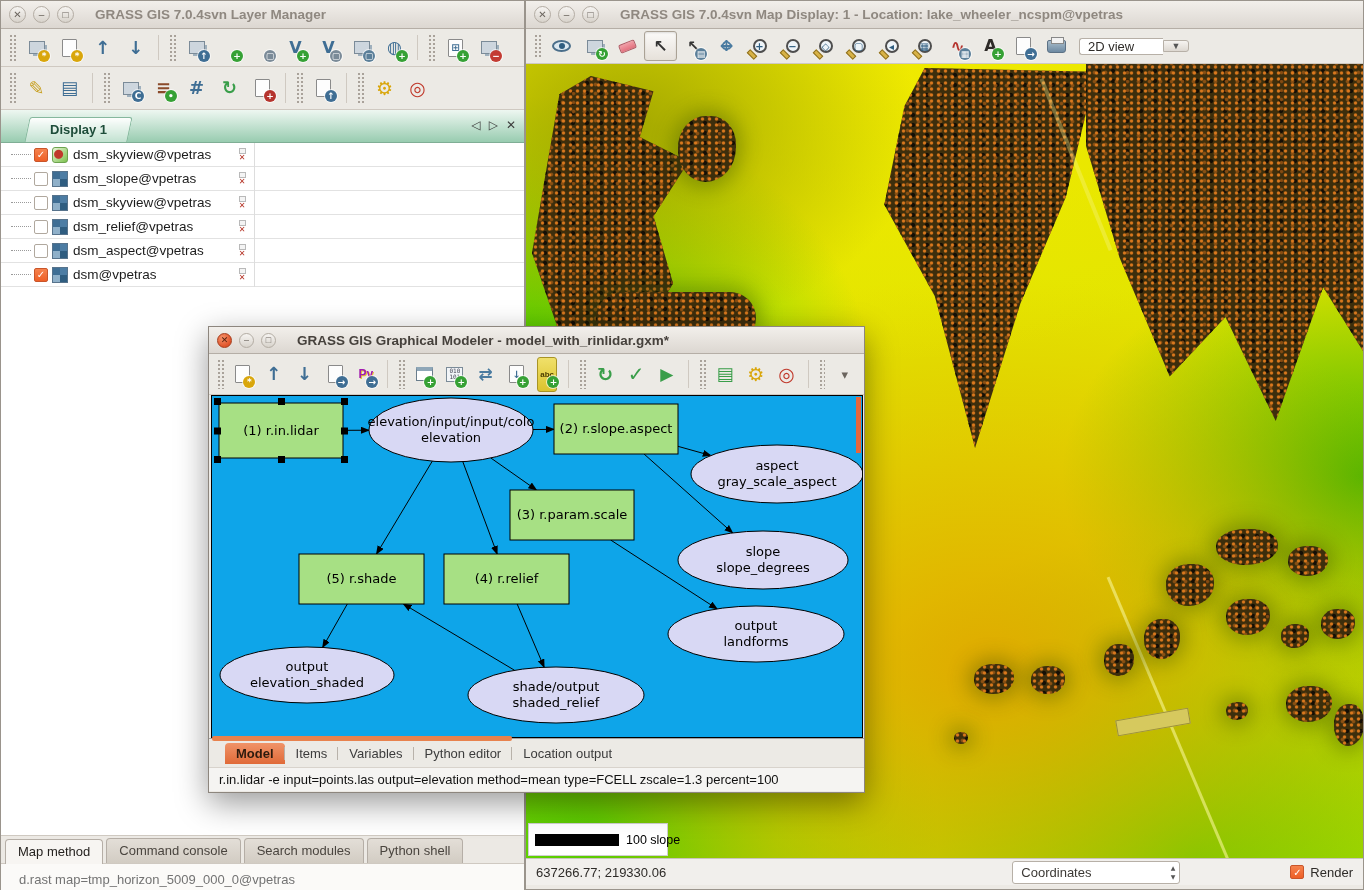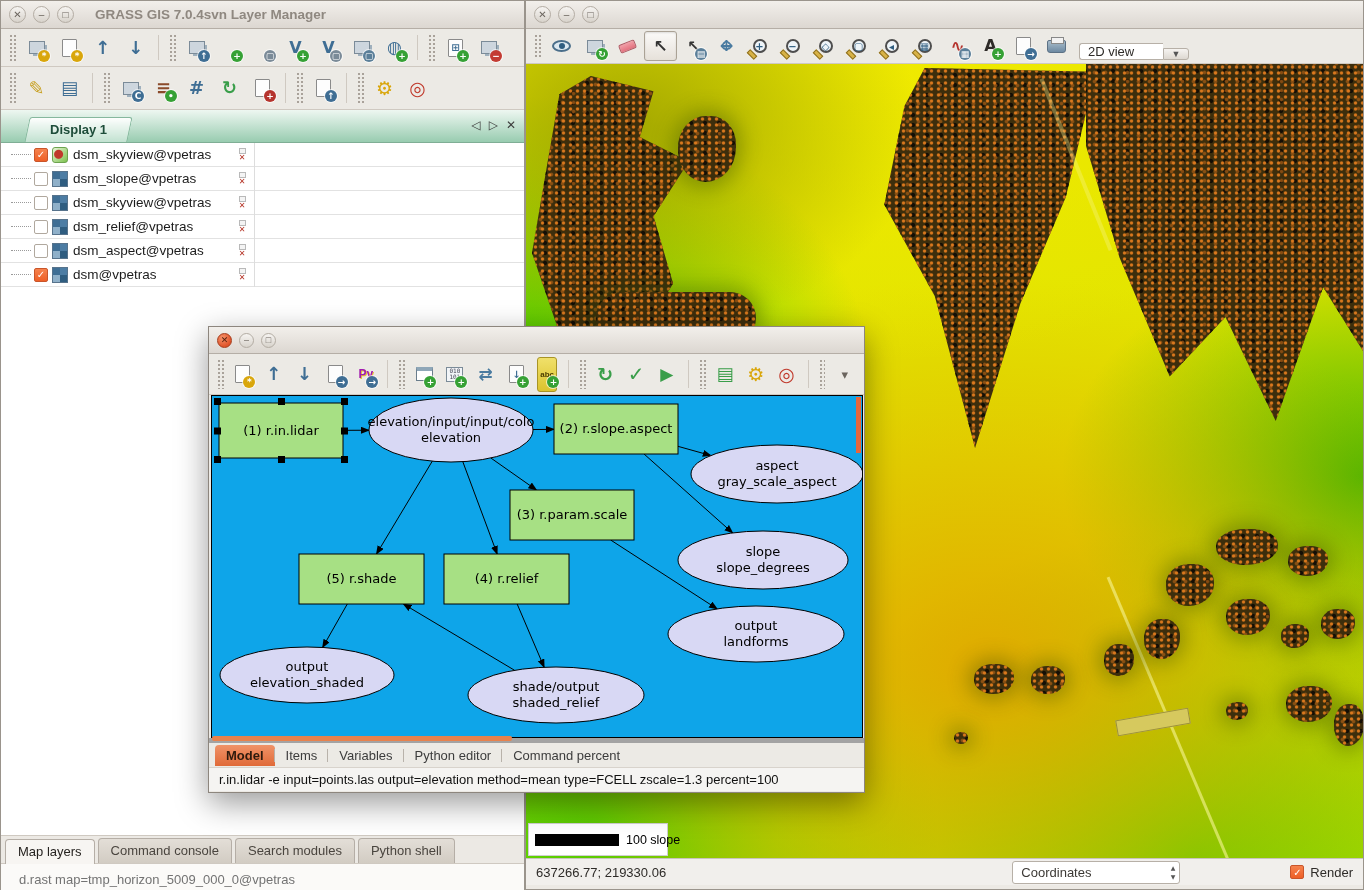--- a/index.html
+++ b/index.html
@@ -132,57 +132,58 @@
   #md-status { height:27px; background:#f1efec; border-top:1px solid #c9c4bd; display:flex;
                align-items:center; padding:0 10px; }
   #md-coords { color:#2e2b28; }
   #md-mode { margin-left:auto; margin-right:110px; width:168px; height:23px; background:#fff;
              border:1px solid #b7b0a7; border-radius:3px; display:flex; align-items:center;
              padding-left:8px; color:#3c3935; position:relative; }
   #md-mode .spin { position:absolute; right:4px; top:1px; display:flex; flex-direction:column;
                    font-size:6px; line-height:9px; color:#555; font-family:"DejaVu Sans",sans-serif; }
   #md-render { display:flex; align-items:center; gap:6px; }
   #md-render .cb { margin:0; }
-  .combo { display:flex; align-items:flex-end; height:27px; margin-left:6px; }
+  .combo { display:flex; align-items:center; height:27px; margin-left:6px; }
   .combo .val { width:84px; background:#fff; border:1px solid #b7b0a7; border-right:none;
                 border-radius:3px 0 0 3px; display:flex; align-items:center; padding-left:8px; }
   .combo .dd { width:26px; background:linear-gradient(#f6f4f1,#ddd8d1); border:1px solid #b7b0a7;
                border-radius:0 3px 3px 0; display:flex; align-items:center; justify-content:center;
                font-size:9px; color:#555; }
 
   
   #gm { left:208px; top:326px; width:657px; height:467px; border-color:#8d867e;
         box-shadow:0 10px 30px rgba(0,0,0,.4); }
   #gm .titlebar { height:27px; }
   #gm .wbtn { width:15px; height:15px; font-size:9px; }
   #gm-toolbar { height:41px; }
   #gm-canvas { position:relative; margin:0 2px; width:652px; height:343px; background:#0ea5e9;
                border:1px solid #000; }
   #gm-vscroll { position:absolute; right:1px; top:1px; width:5px; height:56px; background:#e8663c; }
   #gm-hscroll { position:absolute; left:0; bottom:-4px; width:300px; height:5px; background:#e8824d;
                 border-radius:2px; }
-  #gm-tabs { height:29px; background:#eceae5; border-top:5px solid #a3a3a3; display:flex;
-             align-items:center; padding:0 6px; }
+  #gm-tabs { height:29px; background:#eceae5; border-top:1px solid #a3a3a3; display:flex;
+             align-items:center; padding:0 16px; }
   .gm-tab { padding:3px 11px; color:#3c3c3c; position:relative; }
   .gm-tab + .gm-tab::before { content:""; position:absolute; left:-1px; top:4px; bottom:4px;
                               width:1px; background:#b8b2aa; }
   .gm-tab.active { background:linear-gradient(#f09368,#e06a38); border-radius:4px 4px 0 0;
                    font-weight:bold; color:#2d1a0d; }
   #gm-status { height:24px; background:#f5f4f2; border-top:1px solid #d8d3cc; display:flex;
                align-items:center; padding-left:10px; color:#111; }
   #gm-svg text { font-family:"DejaVu Sans",sans-serif; font-size:13px; fill:#000; }
 </style>
 </head>
 <body>
 
 <div class="win" id="md">
   <div class="titlebar">
     <span class="wbtn">✕</span>
     <span class="wbtn">–</span>
     <span class="wbtn">□</span>
+    <span class="ttext">GRASS GIS 7.0.4svn Map Display: 1 - Location: lake_wheeler_ncspm@vpetras</span>
   </div>
   <div class="toolbar" id="md-toolbar">
 
     <div class="grip"></div>
       <div class="tbtn">
         <div class="eye"></div>
       </div>
       <div class="tbtn">
         <div class="ly"></div>
         <span class="badge" style="background: rgb(54, 161, 53);">↻</span>
@@ -467,35 +468,36 @@
         <span class="cb on">✓</span>
         <span class="lic lic-raster"></span>
         <span class="lname">dsm@vpetras</span>
         <span class="mini">
           <span class="sq"></span>
           <span class="rx">✕</span>
         </span>
       </div>
     </div>
   <div id="lm-tabs">
-      <div class="btab active">Map layers</div>
+      <div class="btab active">Map method</div>
       <div class="btab">Command console</div>
       <div class="btab">Search modules</div>
       <div class="btab">Python shell</div>
     </div>
   <div id="lm-prompt">
     <span>d.rast map=tmp_horizon_5009_000_0@vpetras</span>
   </div>
 </div>
 
 <div class="win" id="gm">
   <div class="titlebar active">
     <span class="wbtn close-active">✕</span>
     <span class="wbtn">–</span>
     <span class="wbtn">□</span>
+    <span class="ttext">GRASS GIS Graphical Modeler - model_with_rinlidar.gxm*</span>
   </div>
   <div class="toolbar" id="gm-toolbar">
       <div class="grip"></div>
       <div class="tbtn">
         <div class="pg"></div>
         <span class="badge" style="background: rgb(217, 166, 11);">*</span>
       </div>
       <div class="tbtn">
         <span class="g" style="color: rgb(63, 110, 148); font-size: 18px;">↑</span>
       </div>
@@ -640,18 +642,18 @@
         </g>
       </svg>
     <div id="gm-vscroll"></div>
     <div id="gm-hscroll"></div>
   </div>
   <div id="gm-tabs">
       <div class="gm-tab active">Model</div>
       <div class="gm-tab">Items</div>
       <div class="gm-tab">Variables</div>
       <div class="gm-tab">Python editor</div>
-      <div class="gm-tab">Command percent</div>
+      <div class="gm-tab">Location output</div>
     </div>
   <div id="gm-status">
     <span>r.in.lidar -e input=points.las output=elevation method=mean type=FCELL zscale=1.3 percent=100</span>
   </div>
 </div>
 
 </body></html>

